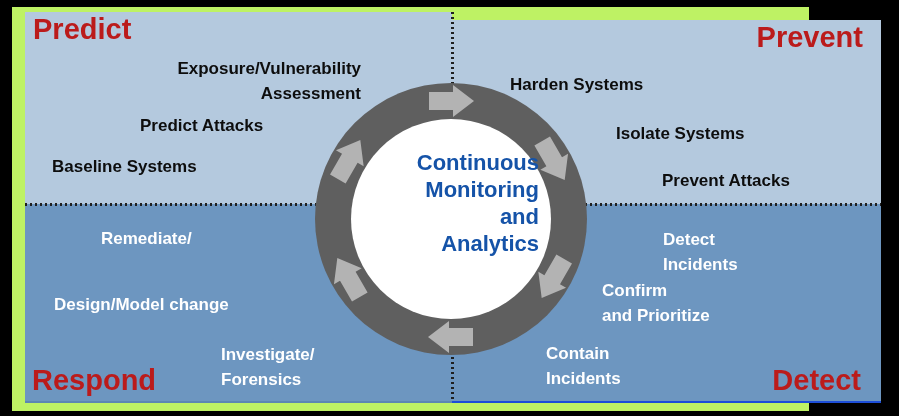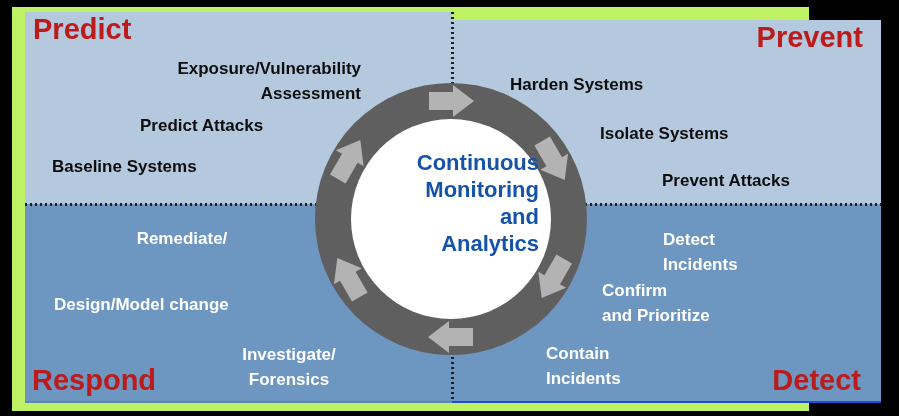--- a/index.html
+++ b/index.html
@@ -12,21 +12,21 @@
   .quadrant{position:absolute;overflow:visible;}
   #q-predict{left:0;top:0;width:427px;height:192px;background:var(--quadrant_light_blue,#b4c9de);}
   #q-prevent{left:427px;top:0;width:429px;height:192px;background:var(--quadrant_light_blue,#b4c9de);margin-top:8px;}
   #q-respond{left:0;top:192px;width:427px;height:197px;background:var(--quadrant_dark_blue,#6d96c0);border-bottom:2px solid #5d87b3;}
   #q-detect{left:427px;top:192px;width:429px;height:197px;background:var(--quadrant_dark_blue,#6d96c0);border-bottom:2px solid #1d4ed8;}
   .q-title{position:absolute;font-size:29px;letter-spacing:0px;color:var(--title_red,#bb1b1b);white-space:nowrap;z-index:4;}
   .item{position:absolute;font-size:17px;line-height:25px;white-space:nowrap;z-index:3;}
   .black-text{color:var(--item_text_black,#0d0d0d);}
   .white-text{color:var(--item_text_white,#ffffff);}
   .align-right{text-align:right;}
-  .align-center{text-align:center;}
+  .align-center{}
   .align-left{text-align:left;}
   
   .divider{position:absolute;z-index:1;}
   #divider-h{left:0;top:191px;width:856px;height:3px;
     background:repeating-linear-gradient(90deg,var(--divider_black,#1f1f1f) 0 2px,transparent 2px 5px);}
   #divider-v{left:426px;top:0;width:3px;height:389px;
     background:repeating-linear-gradient(180deg,var(--divider_black,#1f1f1f) 0 2px,transparent 2px 5px);}
   
   #cycle-svg{position:absolute;left:288px;top:69px;z-index:2;}
   #center-label{
@@ -53,21 +53,21 @@
         <div class="item black-text" style="left:27px;top:142px;">
           <span>Baseline Systems</span>
         </div>
       </div>
 
       <div class="quadrant" id="q-prevent">
         <div class="q-title" style="right:18px;top:1px;">Prevent</div>
         <div class="item black-text" style="left:58px;top:52px;">
           <span>Harden Systems</span>
         </div>
-        <div class="item black-text" style="left:148px;top:101px;">
+        <div class="item black-text" style="left:164px;top:101px;">
           <span>Isolate Systems</span>
         </div>
         <div class="item black-text" style="left:210px;top:148px;">
           <span>Prevent Attacks</span>
         </div>
       </div>
 
       <div class="quadrant" id="q-respond">
         <div class="item white-text align-center" style="left:76px;top:22px;width:162px;">
           <span>Remediate/</span><br>

